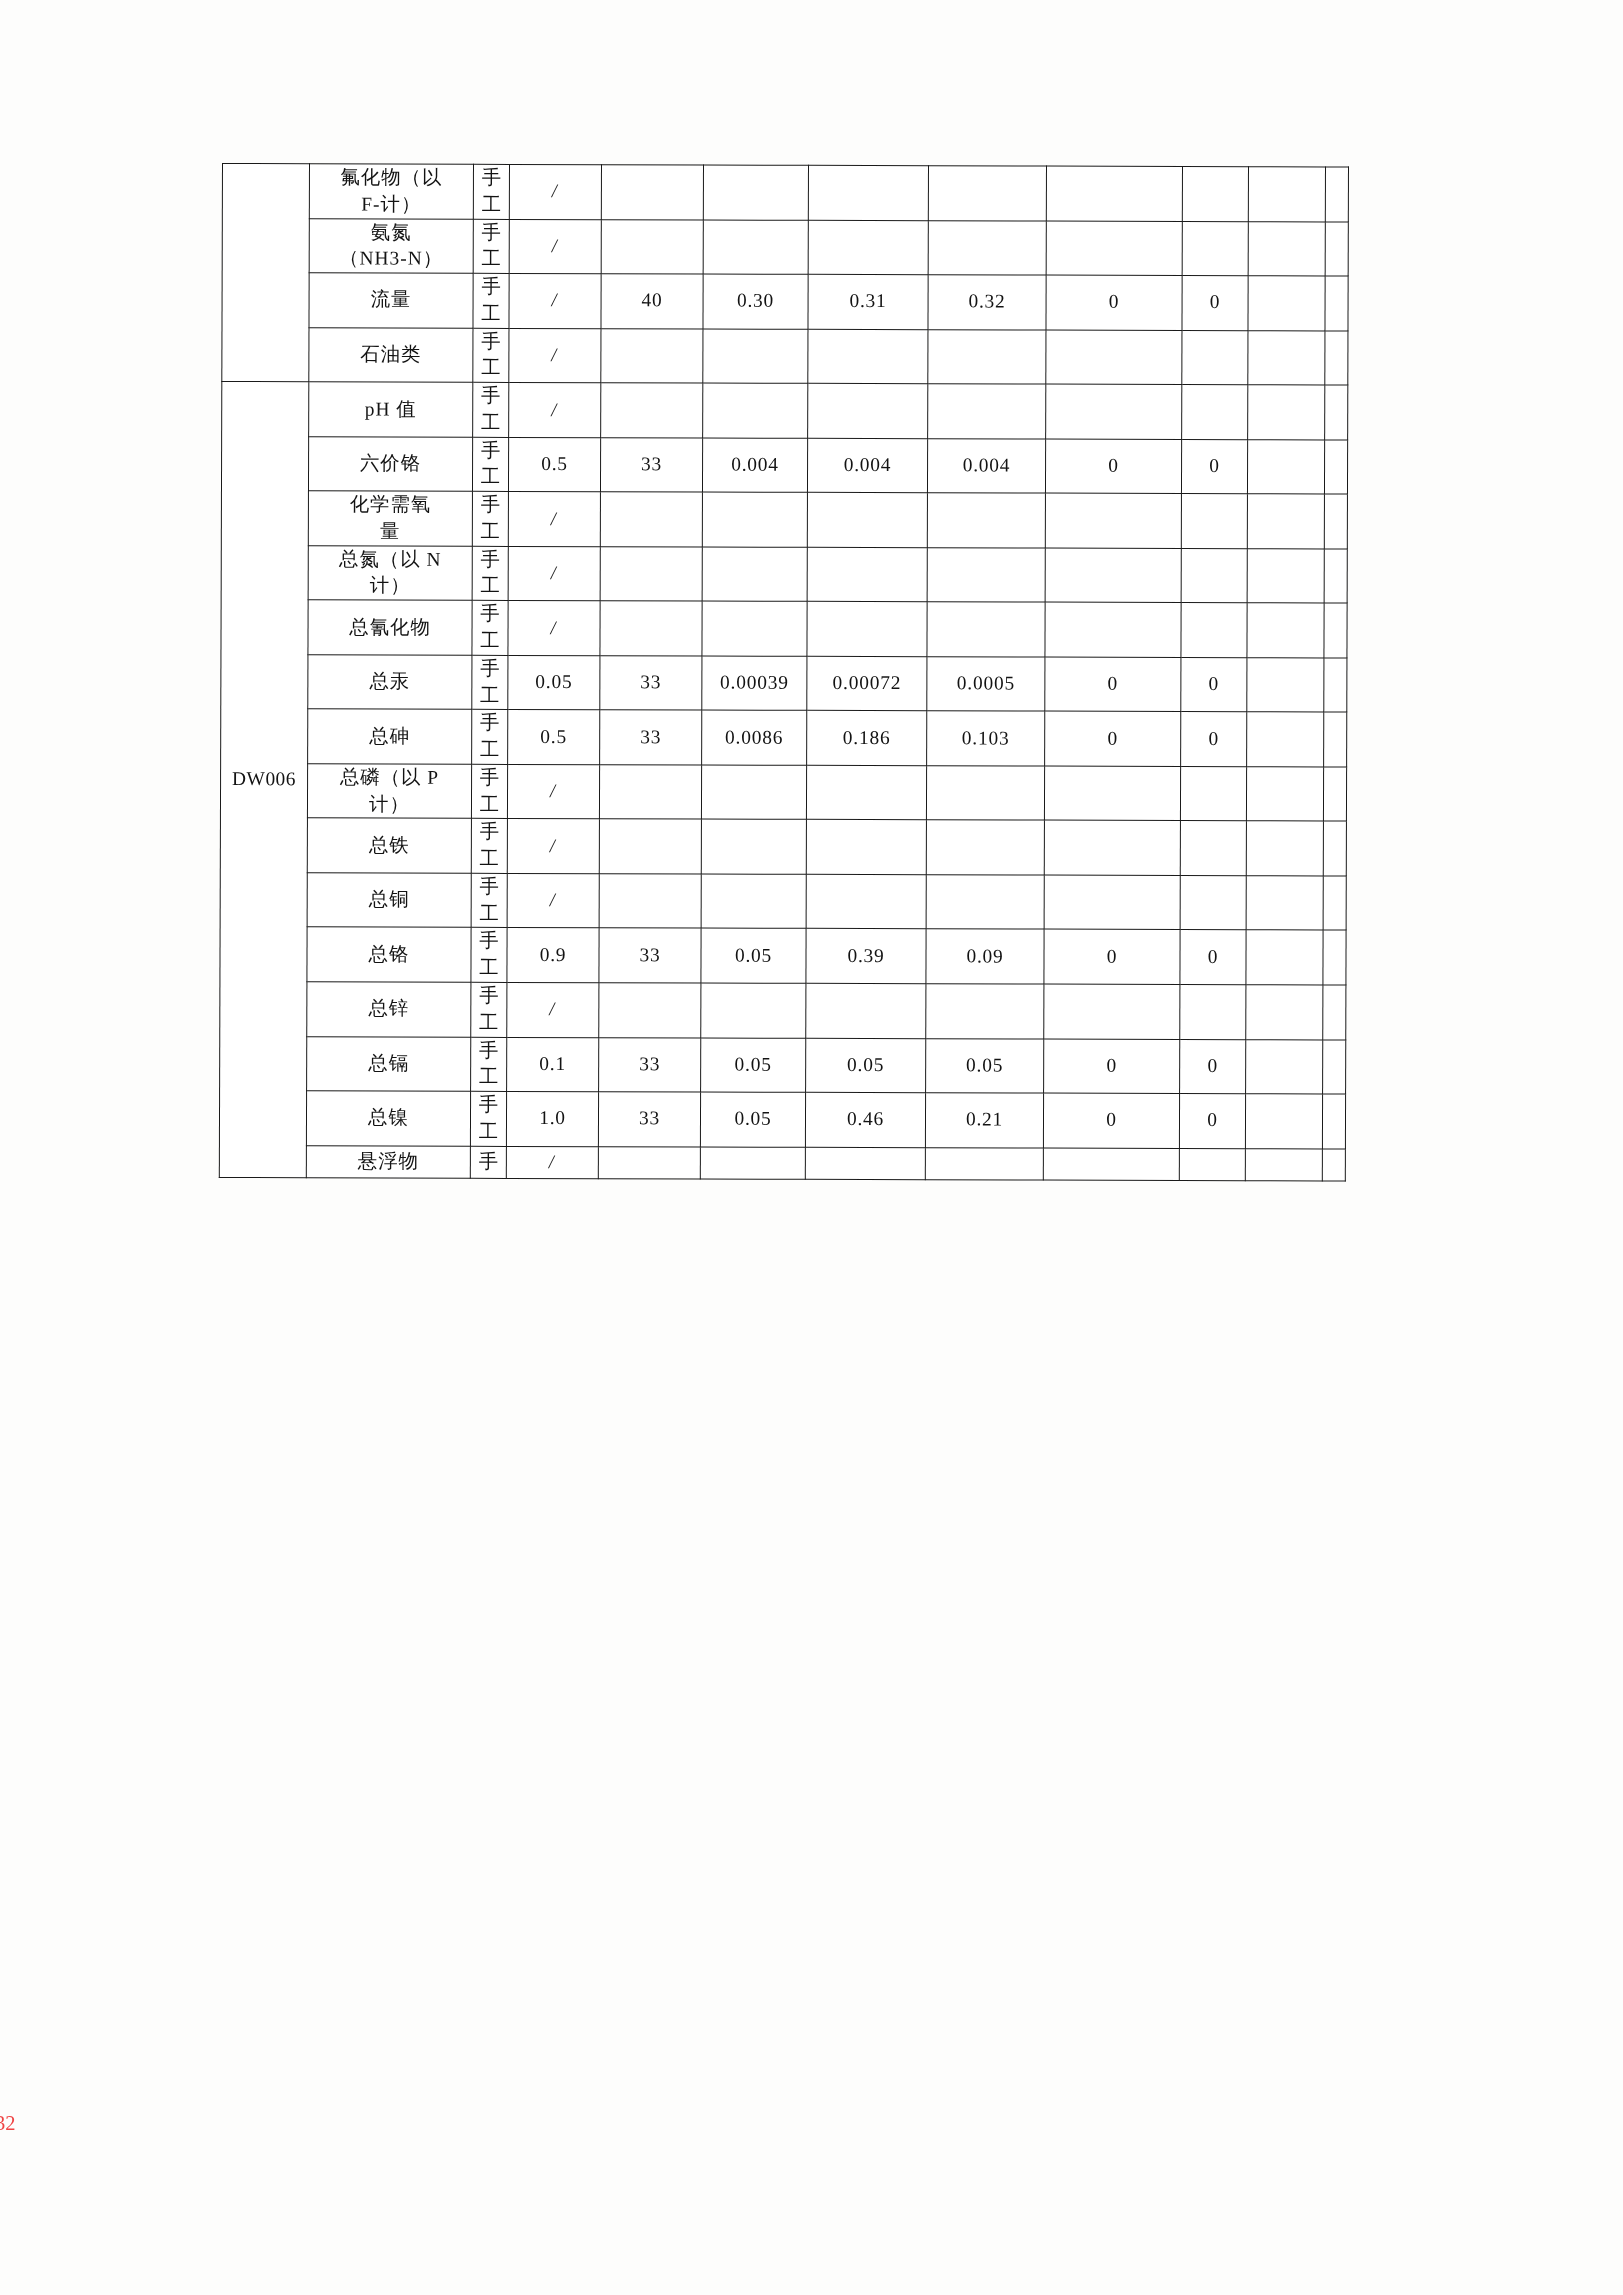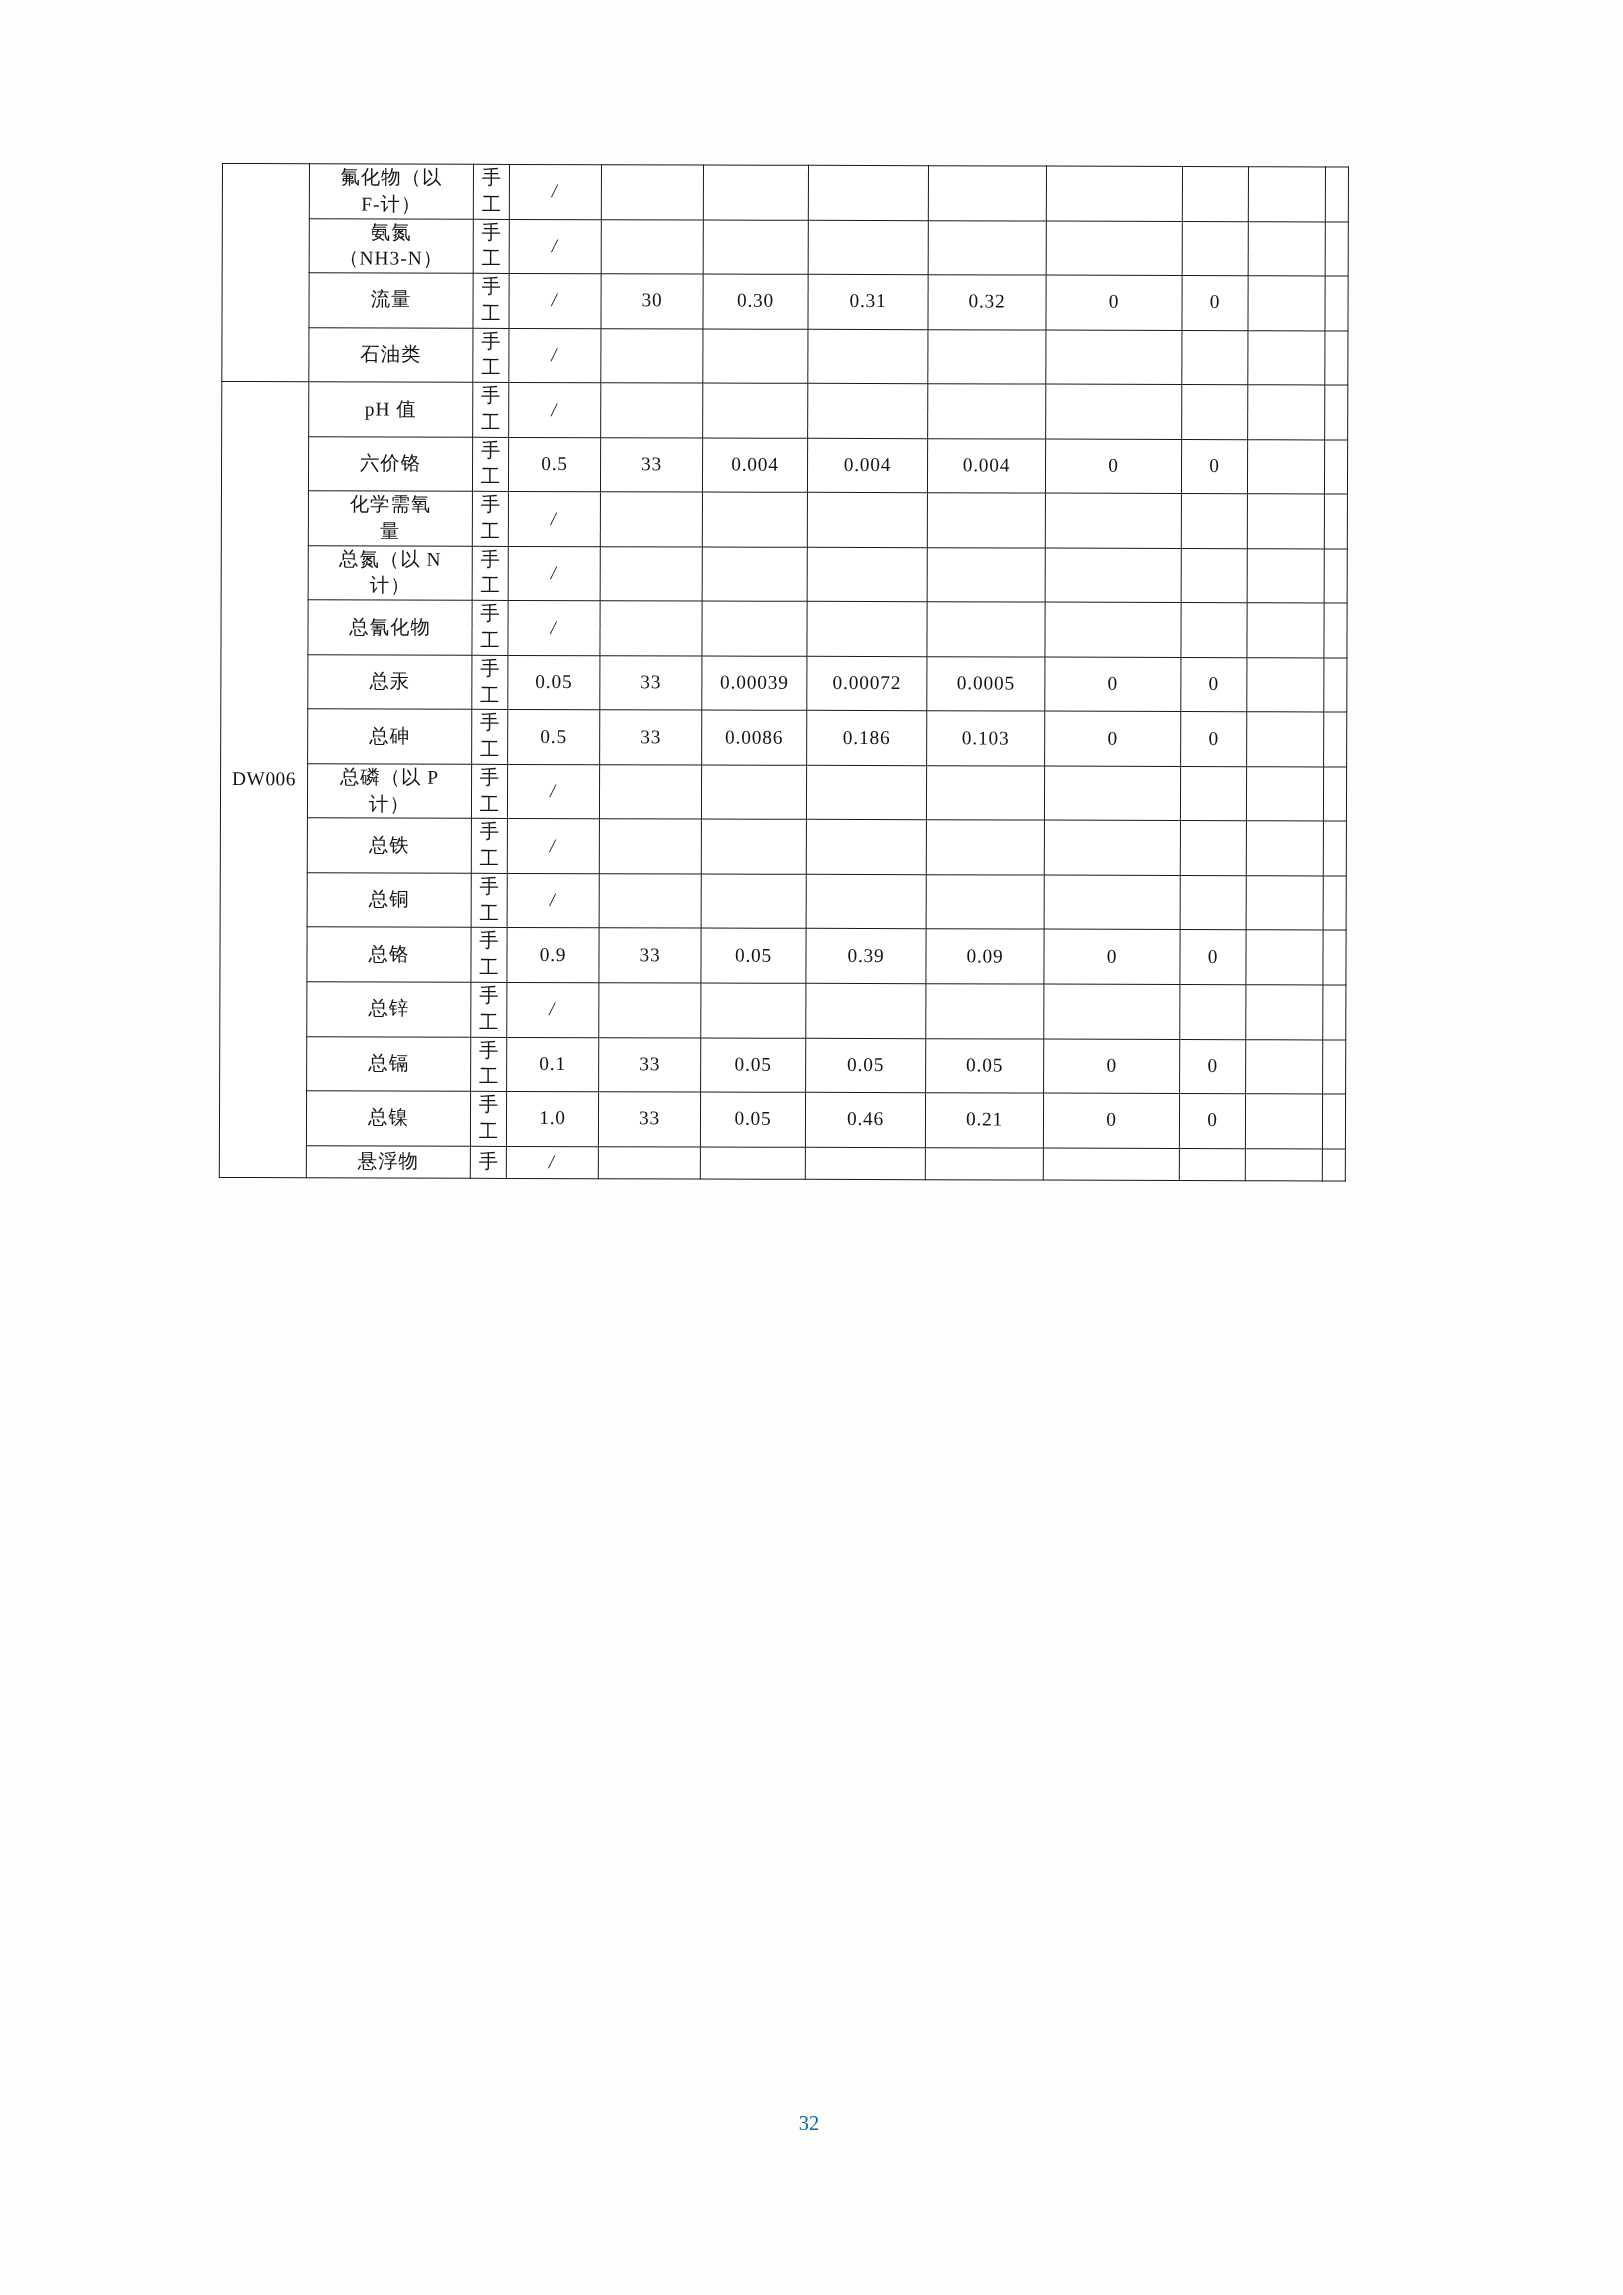--- a/index.html
+++ b/index.html
@@ -110,23 +110,23 @@
     display: inline-block;
     transform: rotate(2deg) skewX(-6deg);
   }
 
   
   .page-number {
     position: absolute;
     left: 0;
     top: 2112px;
     width: 1623px;
-    text-align: center;
+    text-align: left;
     font-size: 20.5px;
-    color: #0369a1;
+    color: #ef4444;
     font-family: "Liberation Serif", "DejaVu Serif", serif;
   }
   .page-number span {
     display: inline-block;
     margin-left: -5.1px;
   }
 </style>
 </head>
 <body>
 
@@ -190,21 +190,21 @@
           </tr>
           <tr style="height: 46px;">
             <td class="item-cell">
               <div>流量</div>
             </td>
             <td class="method-cell">
               <span class="stack">手</span>
               <span class="stack">工</span>
             </td>
             <td class="value-cell slash-cell"><span class="slash">/</span></td>
-            <td class="value-cell">30</td>
+            <td class="value-cell">40</td>
             <td class="value-cell">0.30</td>
             <td class="value-cell">0.31</td>
             <td class="value-cell">0.32</td>
             <td class="value-cell">0</td>
             <td class="value-cell">0</td>
             <td class="value-cell"></td>
             <td class="value-cell"></td>
           </tr>
           <tr style="height: 45px;">
             <td class="item-cell">

